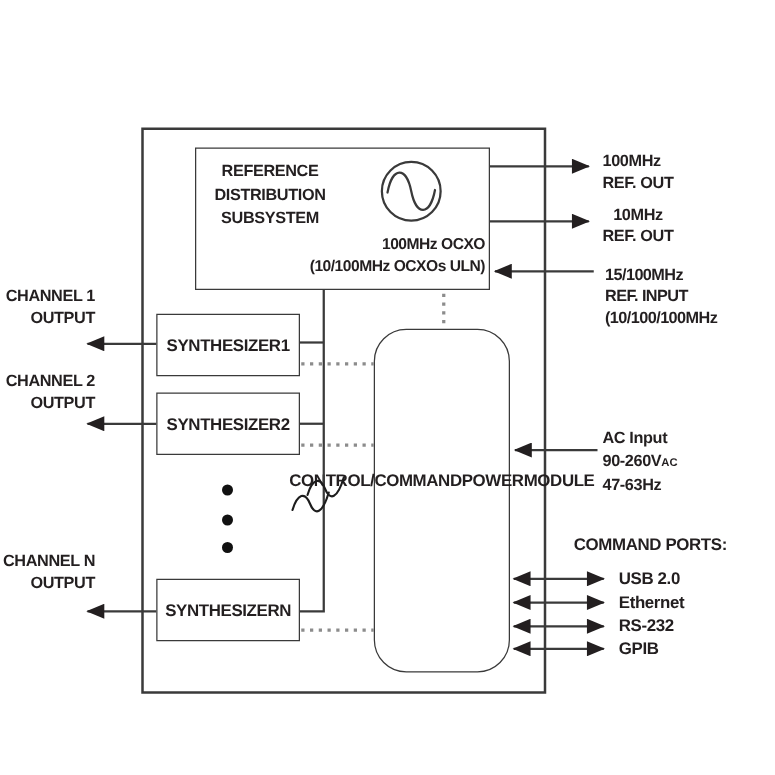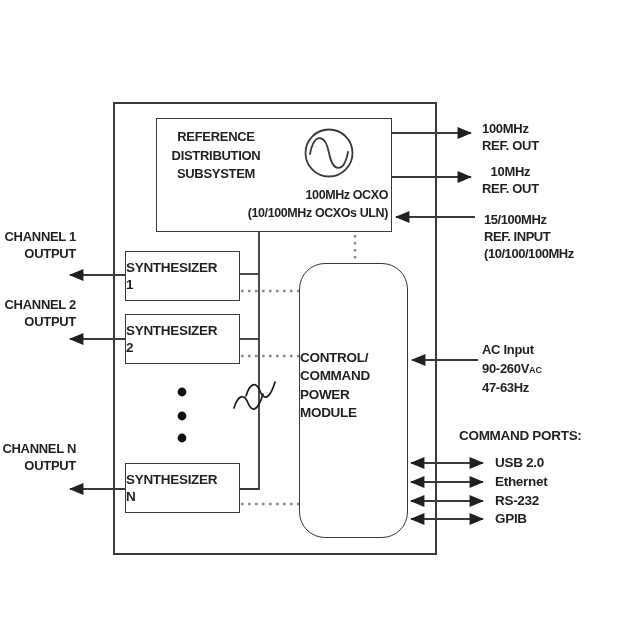--- a/index.html
+++ b/index.html
@@ -19,21 +19,21 @@
   .box{position:absolute;border:2px solid var(--line);background:var(--bg);}
   .box.thin{border-width:1.7px;}
   svg.wires{position:absolute;left:0;top:0;z-index:3;}
   .lbl{
     position:absolute;font-weight:bold;white-space:nowrap;
     letter-spacing:-0.3px;z-index:4;color:var(--text);
   }
   .lbl div{white-space:nowrap;}
   .ctr{text-align:center;}
   .rgt{text-align:right;}
-  .flexbox{display:flex;flex-direction:column;align-items:flex-start;justify-content:center;z-index:2;}
+  .flexbox{display:flex;align-items:center;justify-content:center;z-index:2;}
   .sub{font-size:9px;letter-spacing:0;}
   #outer-box{left:113px;top:78px;width:324px;height:453px;z-index:1;background:transparent;}
   #ref-box{left:156px;top:94px;width:236px;height:114px;z-index:2;}
   #ref-title{left:158px;top:104px;width:116px;font-size:13px;line-height:18.5px;}
   #osc-labels{left:196px;top:163px;width:192px;font-size:12.5px;line-height:17.5px;letter-spacing:-0.4px;}
   #osc-icon{position:absolute;left:303px;top:103px;z-index:4;}
   .synth{left:125px;width:115px;height:50px;font-weight:bold;font-size:13.5px;line-height:17px;letter-spacing:-0.3px;}
   #synth-1{top:227px;}
   #synth-2{top:290px;}
   #synth-n{top:439px;}

